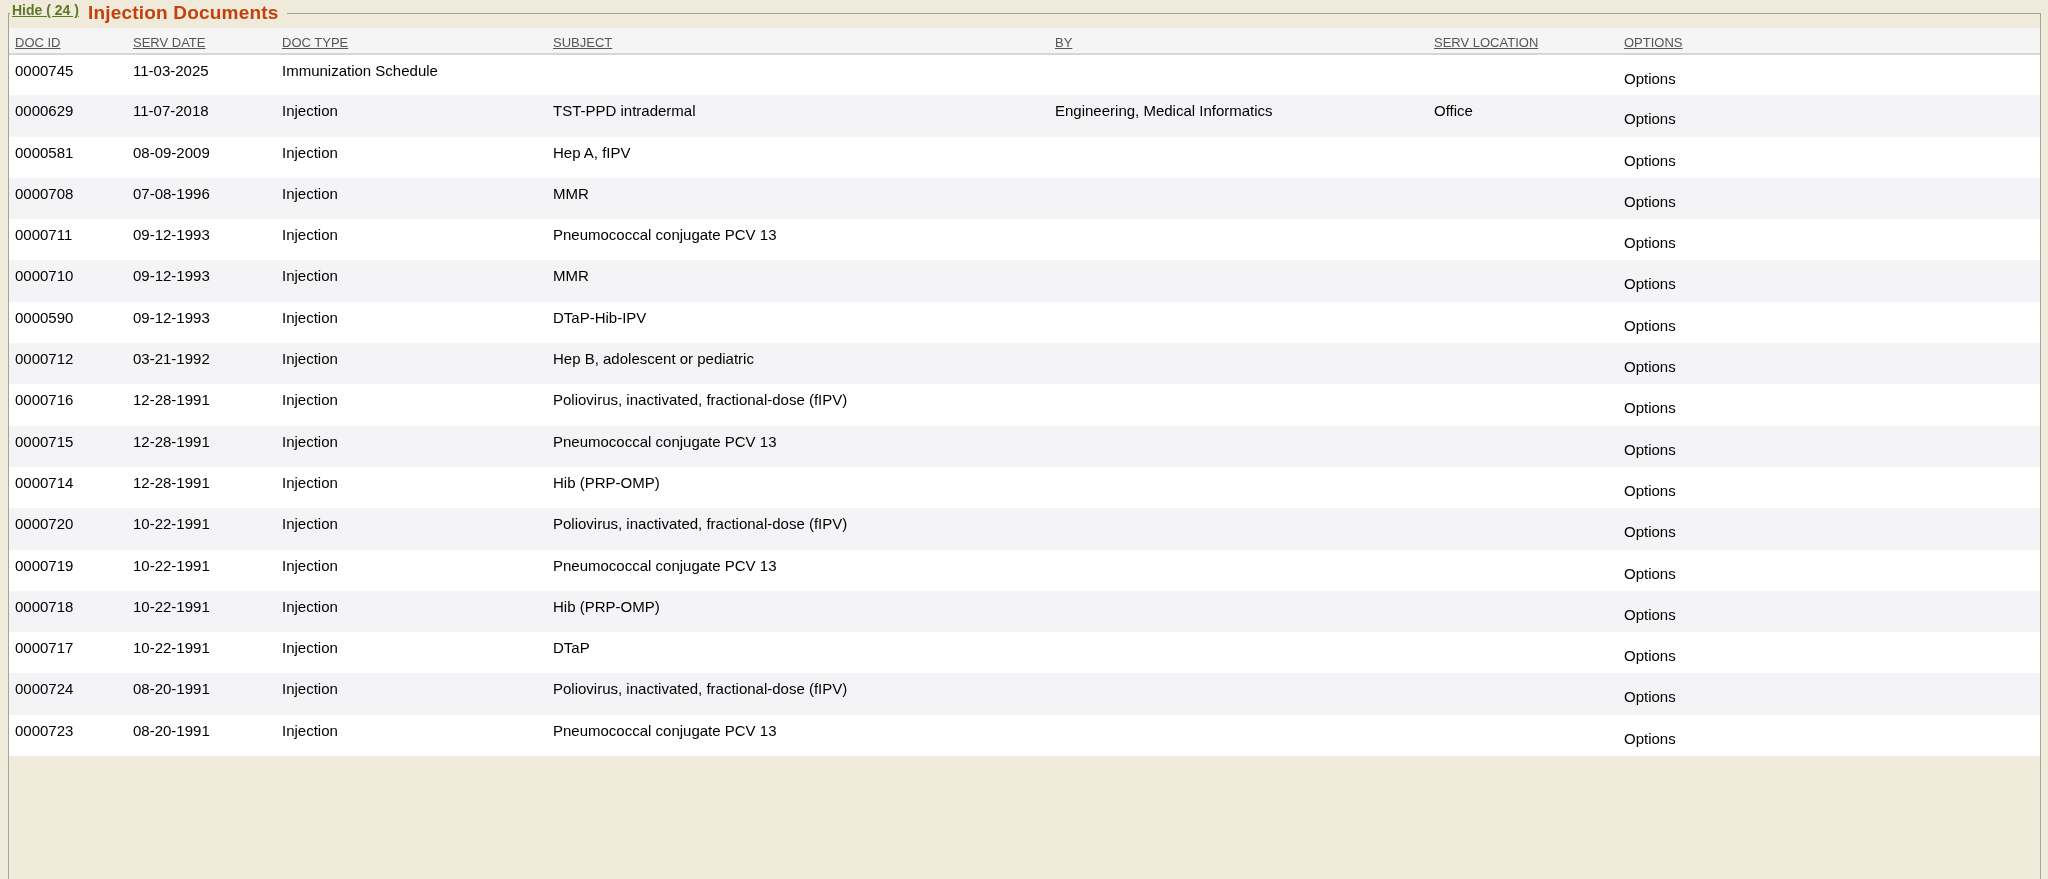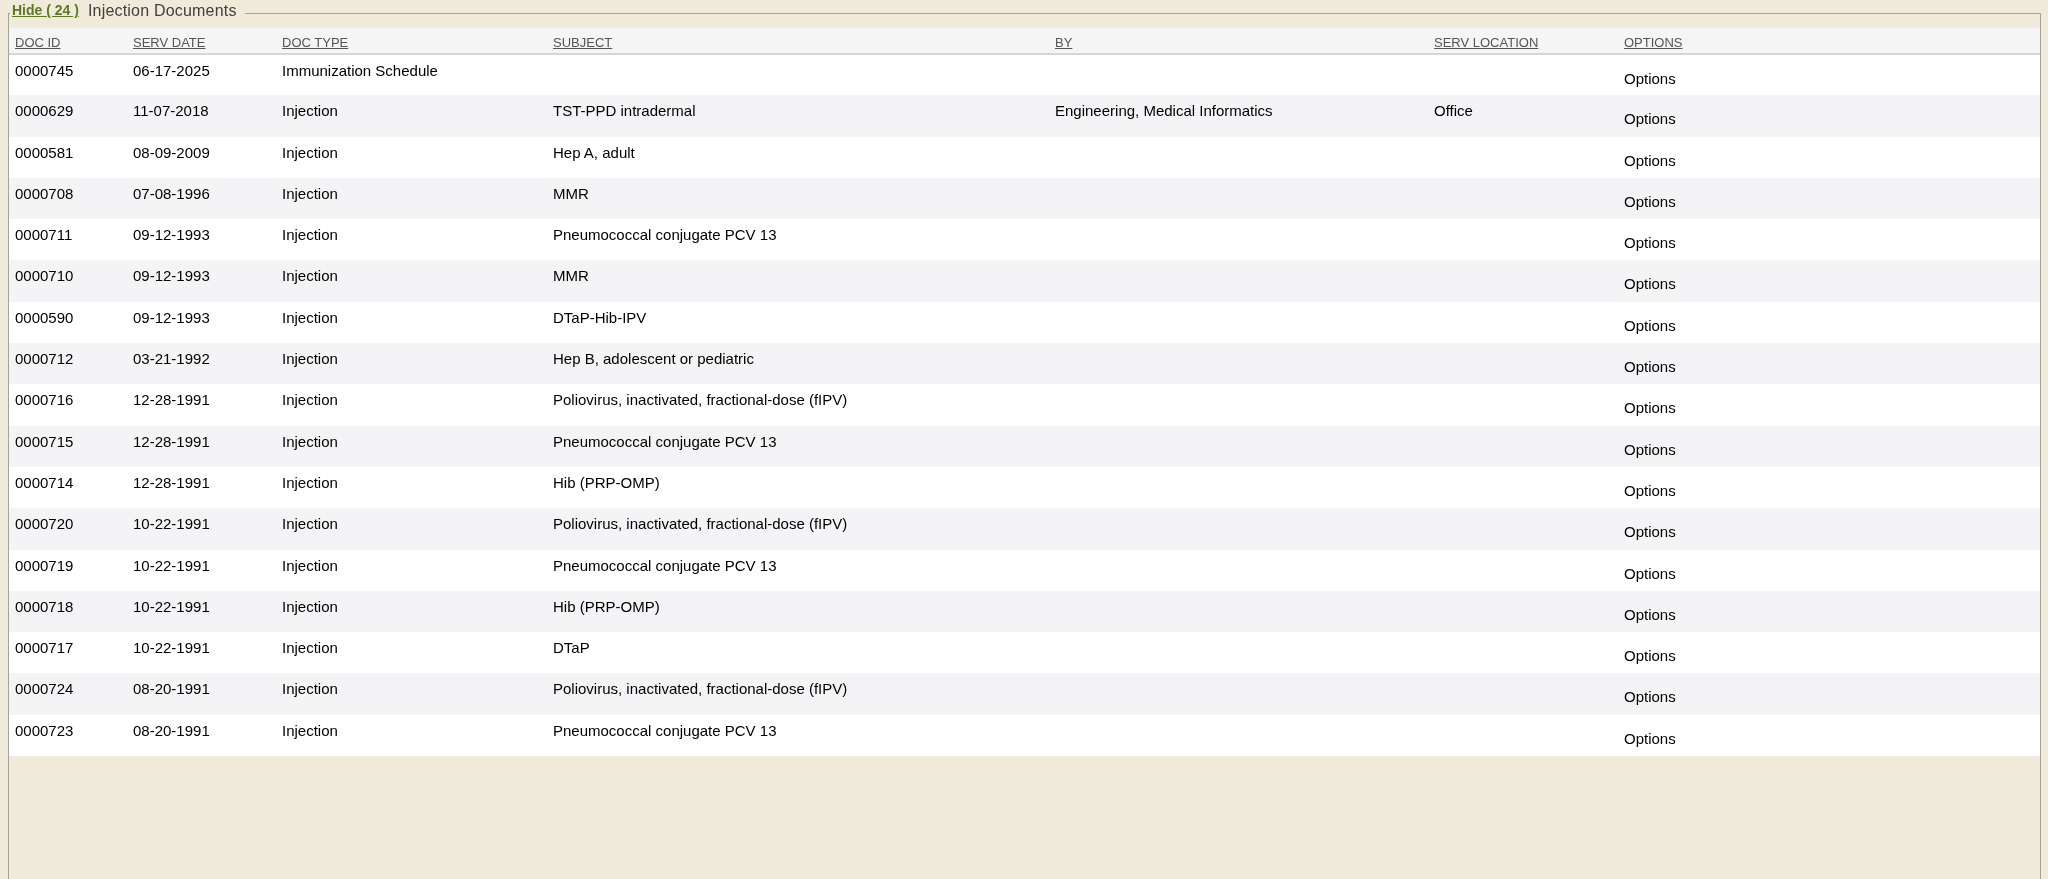--- a/index.html
+++ b/index.html
@@ -29,23 +29,23 @@
     z-index:2;
   }
   .hide-link {
     color:#5f7824;
     font-size:14px;
     font-weight:bold;
     text-decoration:underline;
     cursor:pointer;
   }
   .panel-title {
-    color:#404040;
-    font-size:16px;
-    font-weight:normal;
+    color:#c2410c;
+    font-size:19px;
+    font-weight:bold;
     letter-spacing:0.2px;
   }
   .table-wrap { margin-top:14px; }
   table.doc-table {
     width:100%;
     border-collapse:collapse;
     table-layout:fixed;
     background:#404040;
   }
   .doc-table thead th {
@@ -109,41 +109,41 @@
           <th><a href="#">DOC TYPE</a></th>
           <th><a href="#">SUBJECT</a></th>
           <th><a href="#">BY</a></th>
           <th><a href="#">SERV LOCATION</a></th>
           <th><a href="#">OPTIONS</a></th>
         </tr>
       </thead>
       <tbody>
           <tr>
             <td>0000745</td>
-            <td>06-17-2025</td>
+            <td>11-03-2025</td>
             <td>Immunization Schedule</td>
             <td></td>
             <td></td>
             <td></td>
             <td class="options-cell"><a href="#" class="options-link">Options</a></td>
           </tr>
           <tr>
             <td>0000629</td>
             <td>11-07-2018</td>
             <td>Injection</td>
             <td>TST-PPD intradermal</td>
             <td>Engineering, Medical Informatics</td>
             <td>Office</td>
             <td class="options-cell"><a href="#" class="options-link">Options</a></td>
           </tr>
           <tr>
             <td>0000581</td>
             <td>08-09-2009</td>
             <td>Injection</td>
-            <td>Hep A, adult</td>
+            <td>Hep A, fIPV</td>
             <td></td>
             <td></td>
             <td class="options-cell"><a href="#" class="options-link">Options</a></td>
           </tr>
           <tr>
             <td>0000708</td>
             <td>07-08-1996</td>
             <td>Injection</td>
             <td>MMR</td>
             <td></td>

